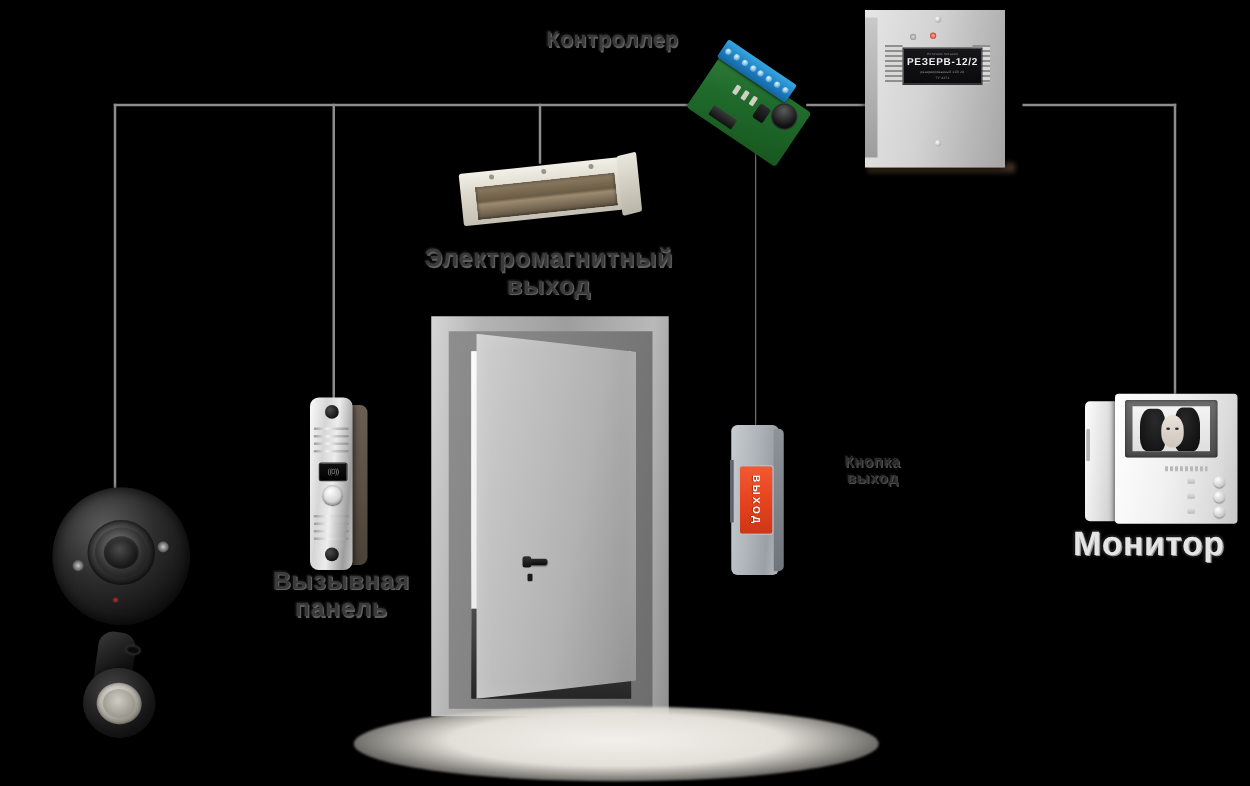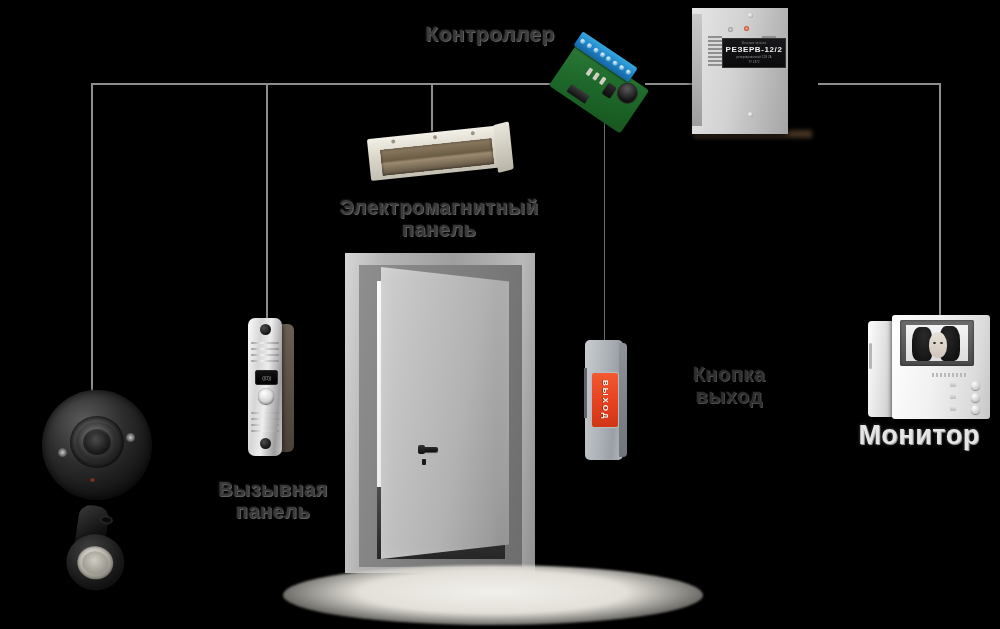--- a/index.html
+++ b/index.html
@@ -74,21 +74,21 @@
     box-shadow:inset 0 0 3px rgba(0,0,0,.6);}
   .lock-end{position:absolute;right:-2px;top:4px;width:16px;height:48px;border-radius:2px;
     background:linear-gradient(180deg,#e9e6dc,#b9b5a7);
     transform:skewY(-8deg);}
   .lock-hole{position:absolute;width:4px;height:4px;border-radius:50%;background:#9a9486;}
 
   
   #psu{position:absolute;left:688px;top:8px;width:132px;height:132px;}
   .psu-shadow{position:absolute;left:6px;top:122px;width:118px;height:8px;
     background:rgba(120,90,60,.55);filter:blur(2px);}
-  .psu-box{position:absolute;left:4px;top:0;width:96px;height:126px;
+  .psu-box{position:absolute;left:4px;top:0;width:112px;height:126px;
     background:linear-gradient(100deg,#e6e6e6 0%,#d2d2d2 45%,#b9b9b9 75%,#a5a5a5 100%);
     box-shadow:0 2px 6px rgba(0,0,0,.8);}
   .psu-side{position:absolute;left:0;top:6px;width:10px;height:112px;
     background:linear-gradient(180deg,#c9c9c9,#9d9d9d);}
   .psu-plate{position:absolute;left:30px;top:30px;width:62px;height:28px;
     background:linear-gradient(180deg,#17171b,#0a0a0c);border:1px solid #333;
     display:flex;flex-direction:column;align-items:center;justify-content:center;}
   .psu-plate .t1{color:#f0f0f0;font-size:8px;font-weight:bold;letter-spacing:.6px;
     font-family:"Liberation Sans",sans-serif;line-height:1;}
   .psu-plate .t2{color:#9a9a9a;font-size:2.6px;letter-spacing:.2px;margin-top:2px;}
@@ -255,21 +255,21 @@
         <div class="pcb-screw"></div>
       </div>
       <div class="pcb-buzz"></div>
       <div class="pcb-cap"></div>
       <div class="pcb-ic"></div>
       <div class="pcb-r" style="left:24px;top:14px;"></div>
       <div class="pcb-r" style="left:32px;top:14px;"></div>
       <div class="pcb-r" style="left:40px;top:14px;"></div>
     </div>
   </div>
-  <div class="label" style="left:380px;top:22px;width:220px;font-size:21px;">Контроллер</div>
+  <div class="label" style="left:380px;top:22px;width:220px;font-size:17px;">Контроллер</div>
 
   <div id="psu">
     <div class="psu-shadow"></div>
     <div class="psu-box">
       <div class="psu-side"></div>
       <div class="psu-vent" style="left:16px;"></div>
       <div class="psu-vent" style="right:12px;"></div>
       <div class="psu-plate">
         <div class="t0">Источник питания</div>
         <div class="t1">РЕЗЕРВ-12/2</div>
@@ -286,21 +286,21 @@
   <div id="emlock">
     <div class="lock-body">
       <div class="lock-face"></div>
       <div class="lock-hole" style="left:24px;top:3px;"></div>
       <div class="lock-hole" style="left:66px;top:3px;"></div>
       <div class="lock-hole" style="left:104px;top:3px;"></div>
     </div>
     <div class="lock-end"></div>
   </div>
   <div class="label" style="left:307px;top:196px;width:264px;font-size:20px;">Электромагнитный
-панель</div>
+выход</div>
 
   <div id="reader">
     <div class="rd-body">
       <div class="rd-ring1"></div>
       <div class="rd-ring2"></div>
       <div class="rd-center"></div>
       <div class="rd-hole" style="left:16px;top:58px;"></div>
       <div class="rd-hole" style="left:84px;top:43px;"></div>
       <div class="rd-led" style="background:radial-gradient(circle,#9b3a28,#4a1a10);"></div>
     </div>
@@ -326,33 +326,33 @@
         <span>((0))</span>
       </div>
       <div class="cp-btn"></div>
       <div class="cp-fin" style="top:94px;"></div>
       <div class="cp-fin" style="top:100px;"></div>
       <div class="cp-fin" style="top:106px;"></div>
       <div class="cp-fin" style="top:112px;"></div>
       <div class="cp-screw" style="top:120px;"></div>
     </div>
   </div>
-  <div class="label" style="left:178px;top:478px;width:190px;font-size:20px;">Вызывная
+  <div class="label" style="left:178px;top:454px;width:190px;font-size:20px;">Вызывная
 панель</div>
 
   <div id="exitbtn">
     <div class="eb-body">
       <div class="eb-edge"></div>
       <div class="eb-key">
         <span>ВЫХОД</span>
       </div>
     </div>
     <div class="eb-side"></div>
   </div>
-  <div class="label dim" style="left:649px;top:363px;width:160px;font-size:20px;">Кнопка
+  <div class="label dim" style="left:618px;top:363px;width:160px;font-size:12px;">Кнопка
 выход</div>
 
   <div id="monitor">
     <div class="mn-handset"></div>
     <div class="mn-body">
       <div class="mn-bezel">
         <div class="mn-screen">
           <div class="mn-hair-l"></div>
           <div class="mn-hair-r"></div>
           <div class="mn-face">

